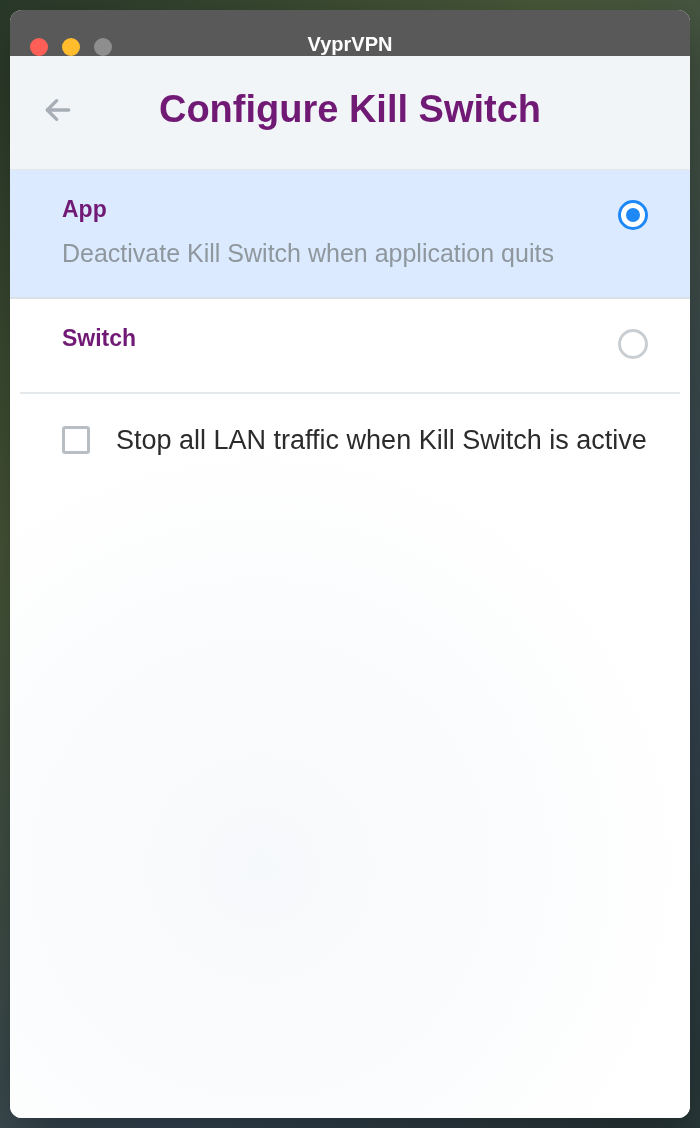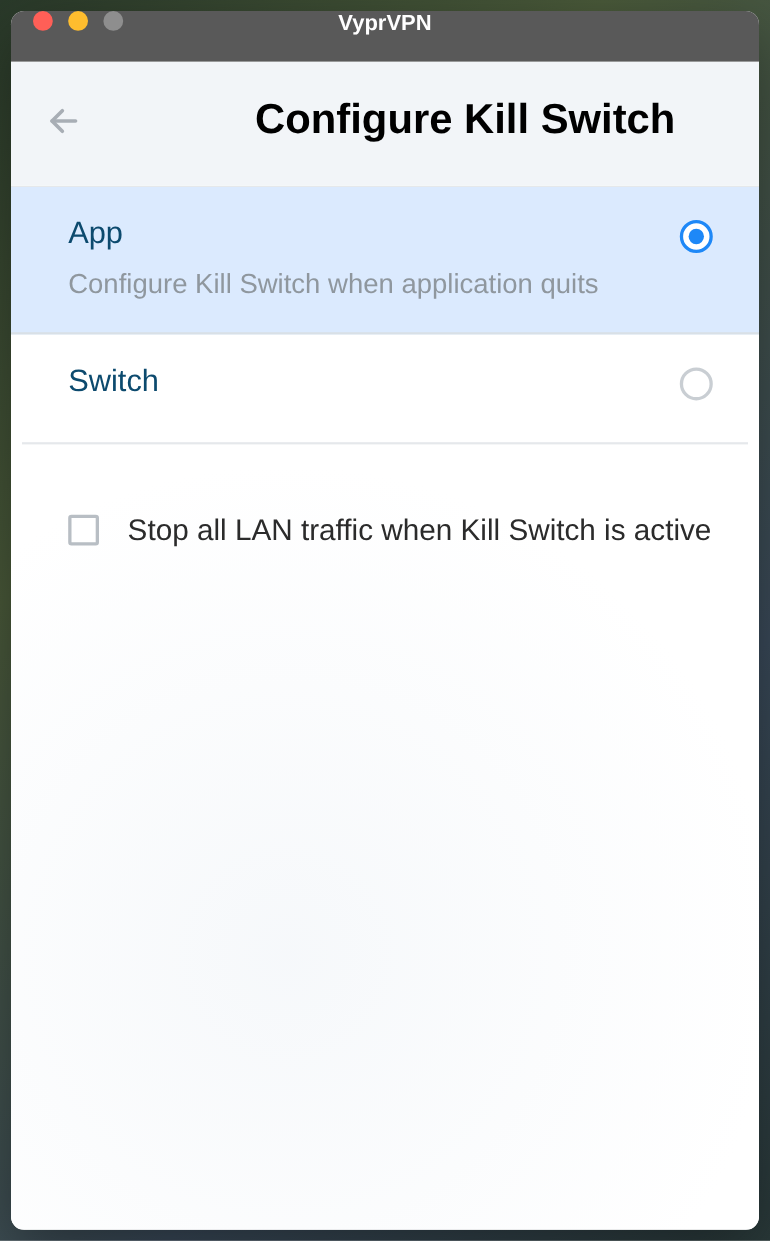--- a/index.html
+++ b/index.html
@@ -24,21 +24,21 @@
       border-radius: 12px;
       overflow: hidden;
       box-shadow: 0 20px 60px rgba(0,0,0,0.4);
       display: flex;
       flex-direction: column;
     }
     .titlebar {
       height: 46px;
       background: #595959;
       display: flex;
-      align-items: flex-start;
+      align-items: flex-end;
       position: relative;
       flex-shrink: 0;
     }
     .traffic-lights {
       display: flex;
       gap: 14px;
       padding-left: 20px;
     }
     .traffic-light {
       width: 18px;
@@ -72,23 +72,23 @@
       cursor: pointer;
       margin-right: 8px;
     }
     .back-button svg {
       width: 32px;
       height: 32px;
     }
     .page-title {
       font-size: 38px;
       font-weight: 800;
-      color: #000000;
+      color: #701a75;
       flex: 1;
-      text-align: right;
+      text-align: center;
       margin-right: 48px;
     }
     .content {
       flex: 1;
       background: #ffffff;
       position: relative;
       overflow: hidden;
     }
     .content::before {
       content: '';
@@ -117,23 +117,23 @@
       margin: 0;
       padding-left: 52px;
       padding-right: 42px;
       border-bottom: 2px solid #d9e0e6;
     }
     .option-text {
       flex: 1;
       padding-right: 20px;
     }
     .option-title {
-      font-size: 28px;
-      font-weight: 400;
-      color: #0c4a6e;
+      font-size: 23px;
+      font-weight: 700;
+      color: #701a75;
       margin-bottom: 14px;
     }
     .option-desc {
       font-size: 25px;
       color: #8f979e;
       line-height: 1.35;
     }
     .radio {
       width: 30px;
       height: 30px;
@@ -155,21 +155,20 @@
       height: 14px;
       border-radius: 50%;
       background: #1e88f7;
     }
     .checkbox-row {
       padding: 28px 42px 28px 52px;
       display: flex;
       align-items: flex-start;
       cursor: pointer;
       position: relative;
-      margin-top: 32px;
     }
     .checkbox {
       width: 28px;
       height: 28px;
       border: 3px solid #b8bec4;
       border-radius: 3px;
       background: #ffffff;
       margin-right: 26px;
       margin-top: 4px;
       flex-shrink: 0;
@@ -204,21 +203,21 @@
       </svg>
     </div>
     <div class="page-title">Configure Kill Switch</div>
   </div>
 
   <div class="content">
 
     <div class="option selected">
       <div class="option-text">
         <div class="option-title">App</div>
-        <div class="option-desc">Configure Kill Switch when application quits</div>
+        <div class="option-desc">Deactivate Kill Switch when application quits</div>
       </div>
       <div class="radio selected"></div>
     </div>
 
     <div class="option">
       <div class="option-text">
         <div class="option-title">Switch</div>
       </div>
       <div class="radio"></div>
     </div>

